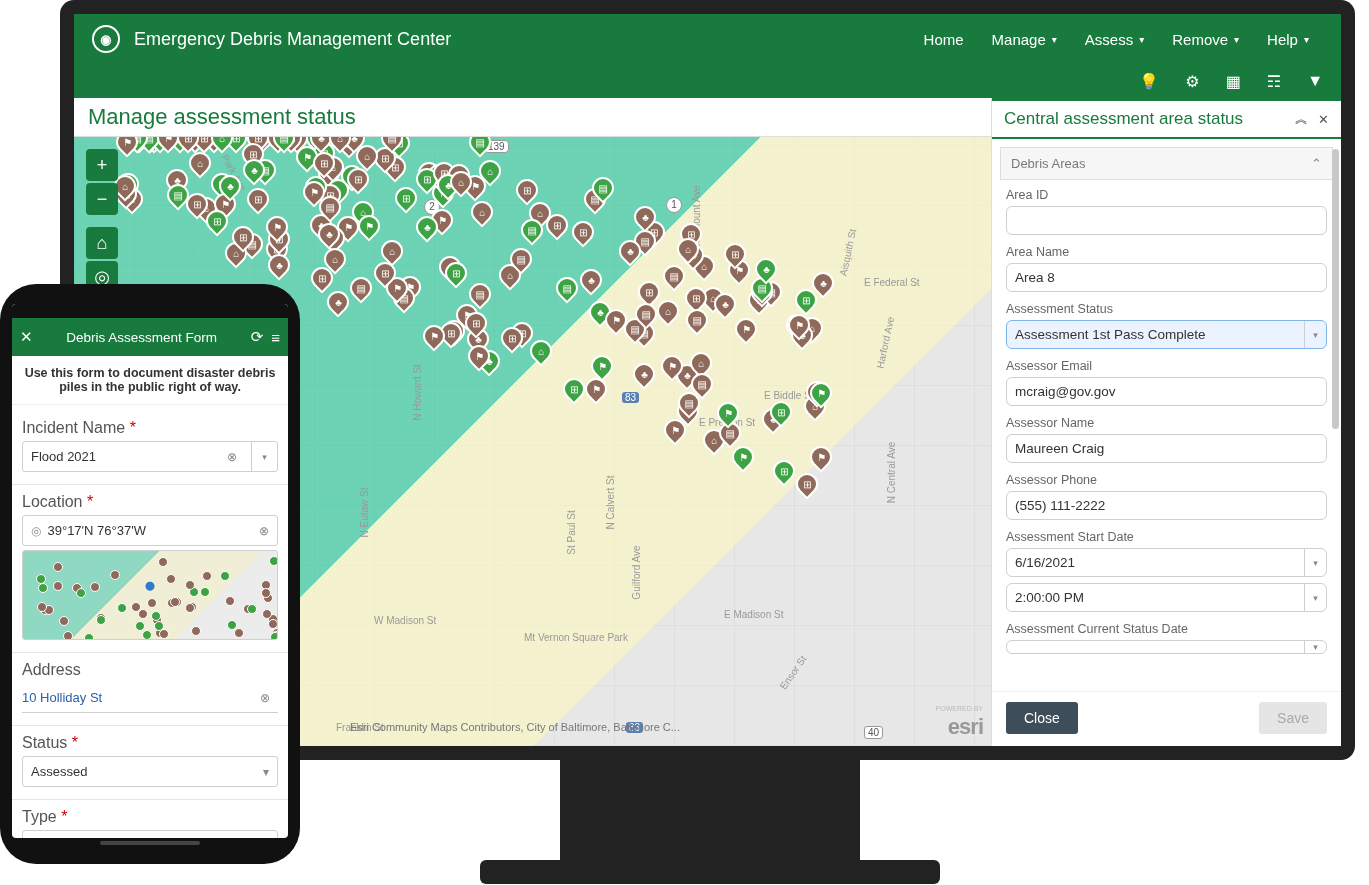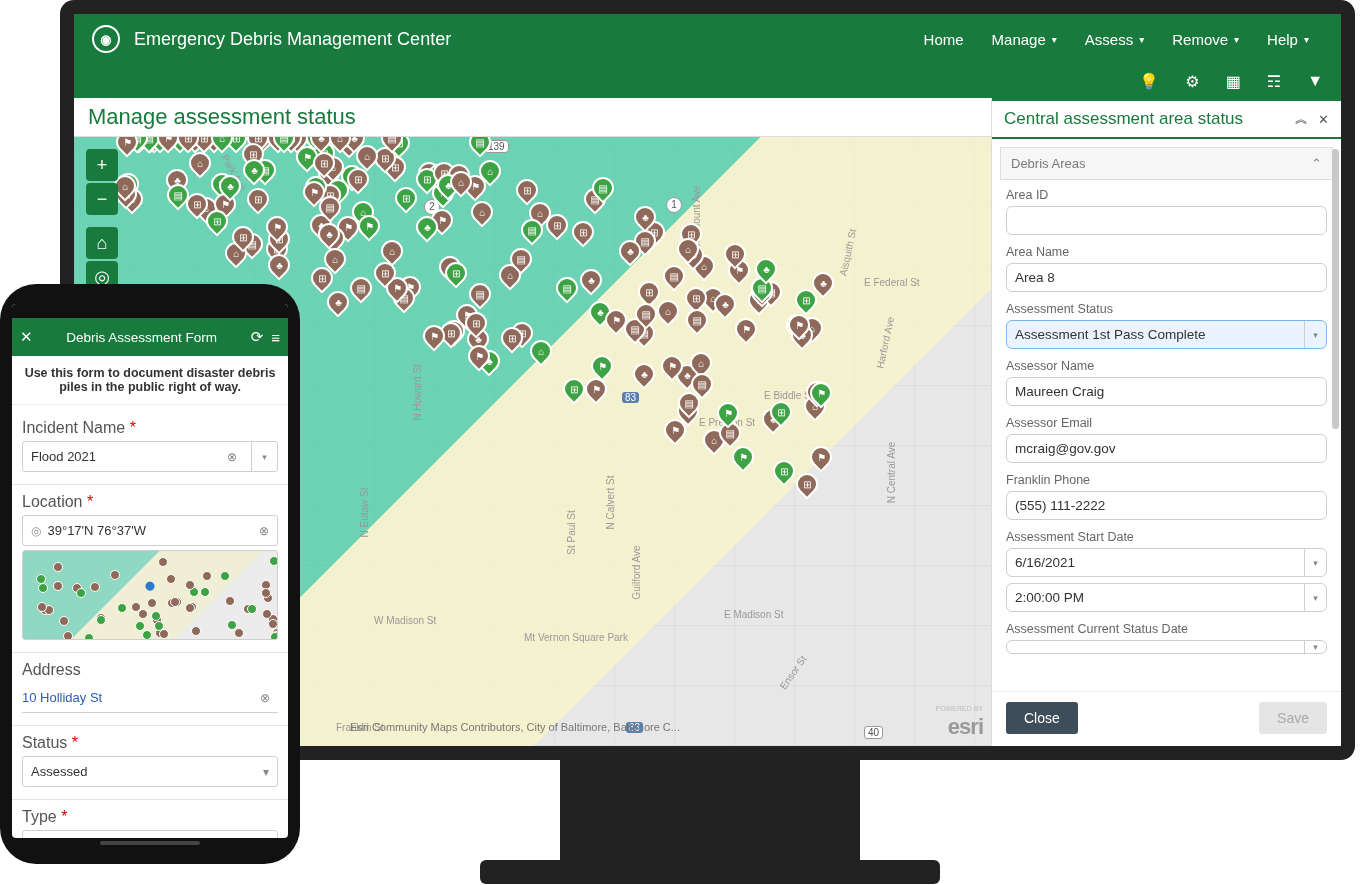--- a/index.html
+++ b/index.html
@@ -999,29 +999,29 @@
           </div>
           <div class="field highlight">
             <label>Assessment Status</label>
             <div class="select">
               <span>Assessment 1st Pass Complete</span>
               <span class="sp"></span>
               <span class="dd">▾</span>
             </div>
           </div>
           <div class="field">
+            <label>Assessor Email</label>
+            <input type="text" value="mcraig@gov.gov" style="">
+          </div>
+          <div class="field">
             <label>Assessor Name</label>
             <input type="text" value="Maureen Craig" style="">
           </div>
           <div class="field">
-            <label>Assessor Email</label>
-            <input type="text" value="mcraig@gov.gov" style="">
-          </div>
-          <div class="field">
-            <label>Franklin Phone</label>
+            <label>Assessor Phone</label>
             <input type="text" value="(555) 111-2222" style="">
           </div>
           <div class="field">
             <label>Assessment Start Date</label>
             <div class="select">
               <span>6/16/2021</span>
               <span class="sp"></span>
               <span class="dd">▾</span>
             </div>
             <div style="height:6px"></div>

